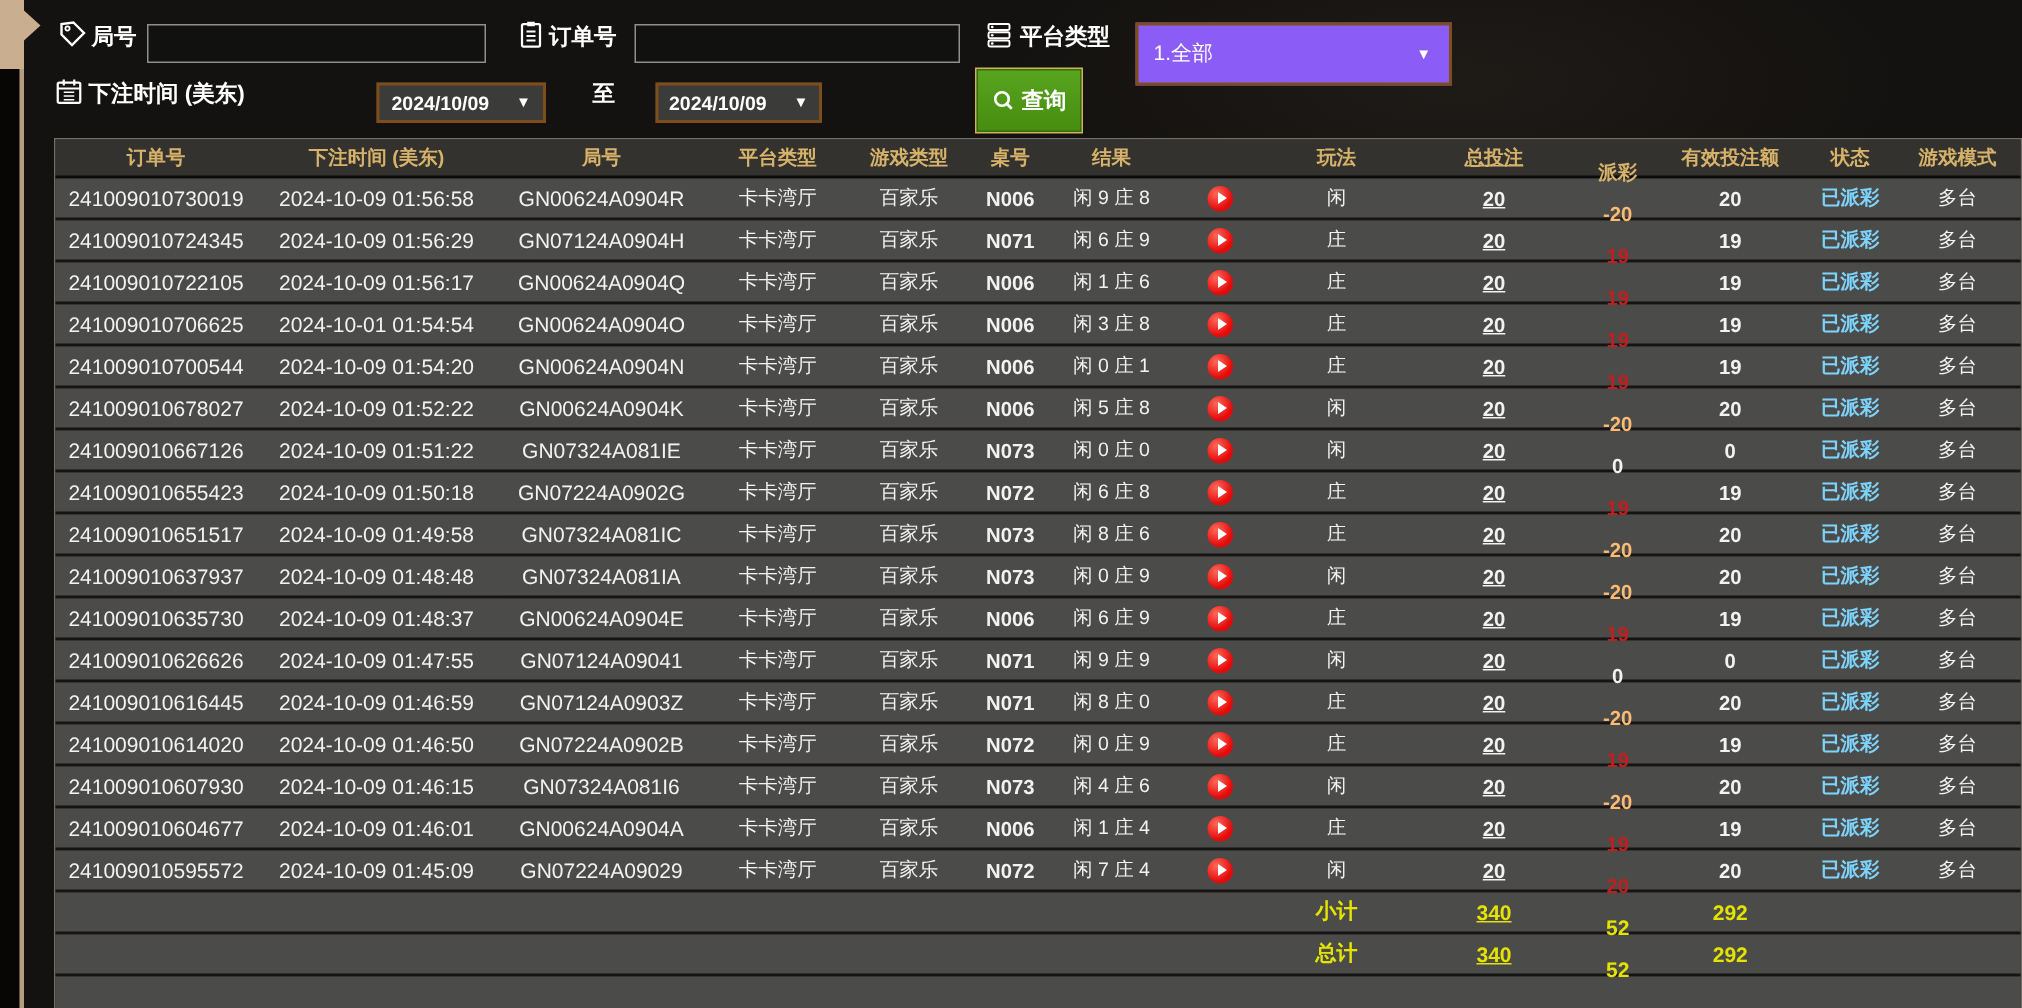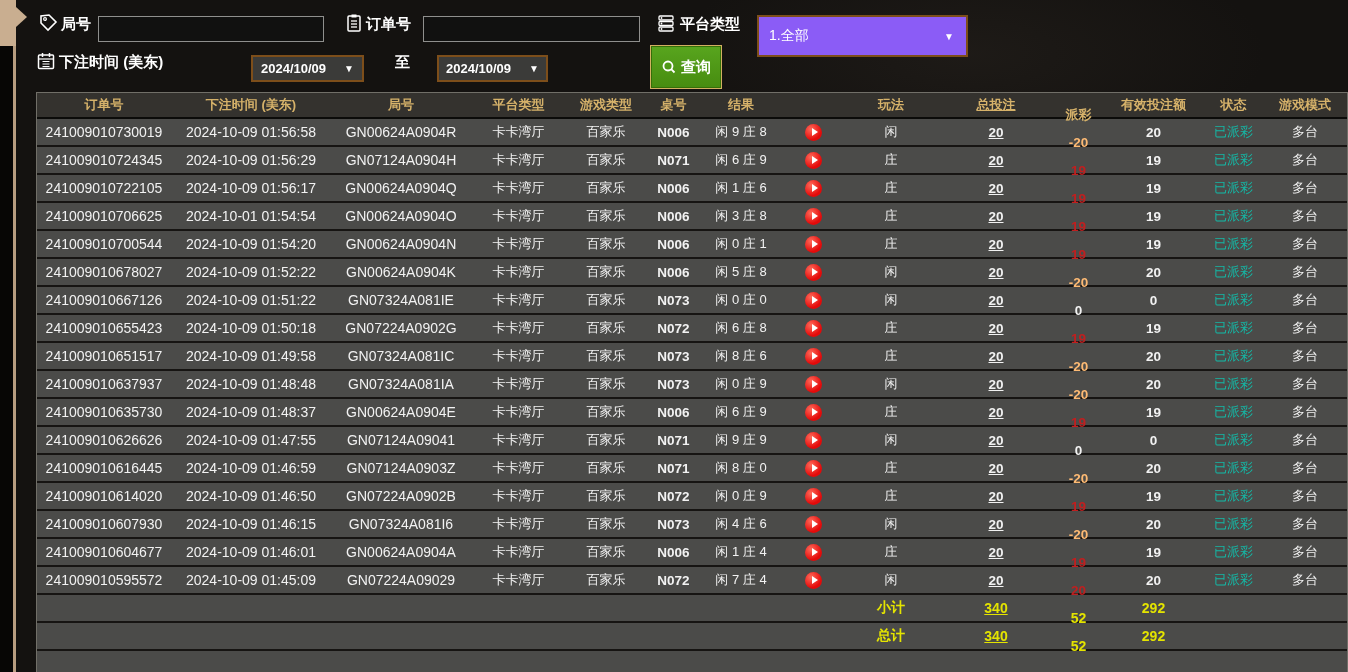--- a/index.html
+++ b/index.html
@@ -57,21 +57,21 @@
   .c-playtype{flex:0 0 90px;}
   .c-totalbet{flex:0 0 120px;text-decoration:underline;}
   .c-payout{flex:0 0 45px;margin-top:20px;}
   .c-validbet{flex:0 0 105px;}
   .c-status{flex:0 0 55px;}
   .c-mode{flex:0 0 88px;}
 
   .payout.green{color:#fdba74;}
   .payout.red{color:#c01f1f;}
   .payout.white{color:#f2f2f2;}
-  .status{color:#14b8a6;font-weight:normal;}
+  .status{color:#7dd3fc;font-weight:bold;}
 
   .playbtn{width:17px;height:17px;border-radius:50%;background:radial-gradient(circle at 35% 30%,#ff6a5a,#e40a0a 65%);
     display:flex;align-items:center;justify-content:center;cursor:pointer;}
   .playbtn::after{content:"";margin-left:2px;width:0;height:0;
     border-top:4px solid transparent;border-bottom:4px solid transparent;border-left:6px solid #fff;}
 
   .summary .td{color:#e4e400;font-weight:bold;font-size:14px;}
   .tr.empty{background:#4b4b49;}
 </style>
 </head>

